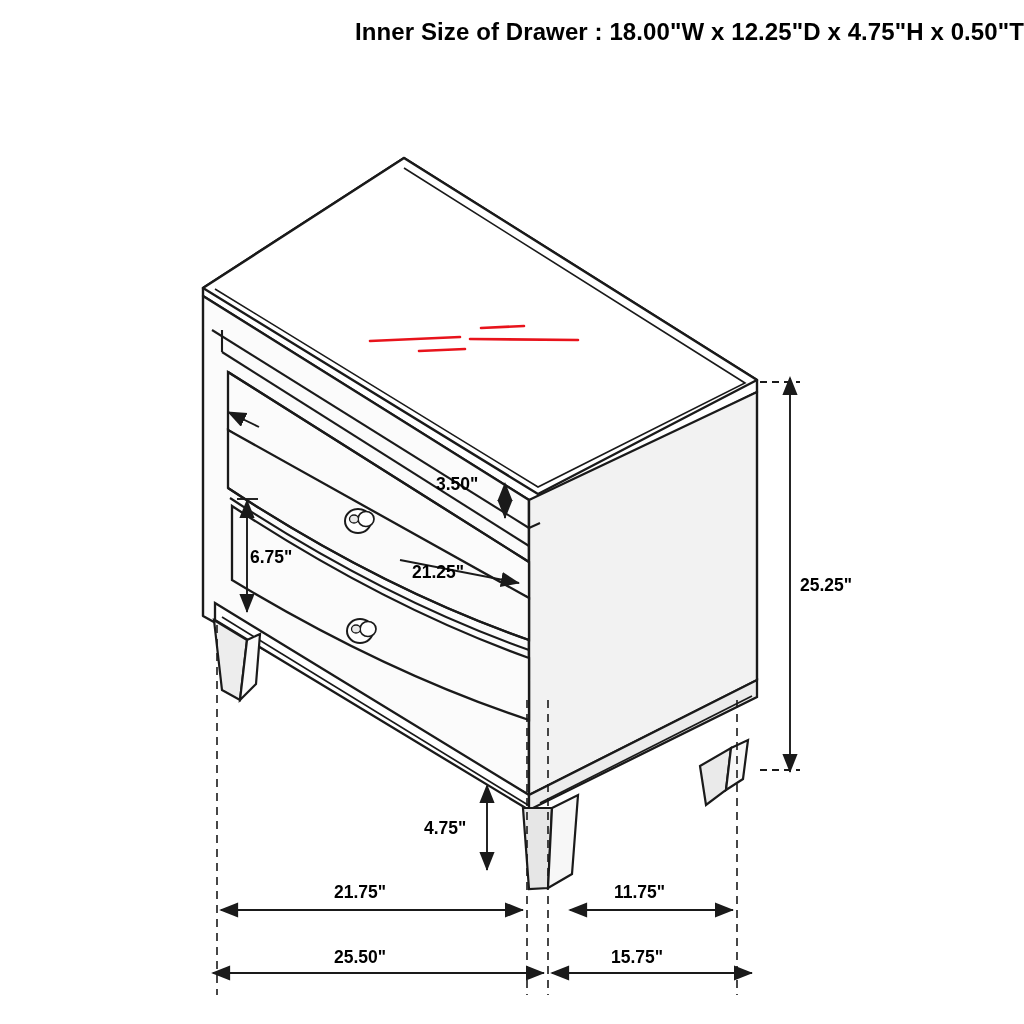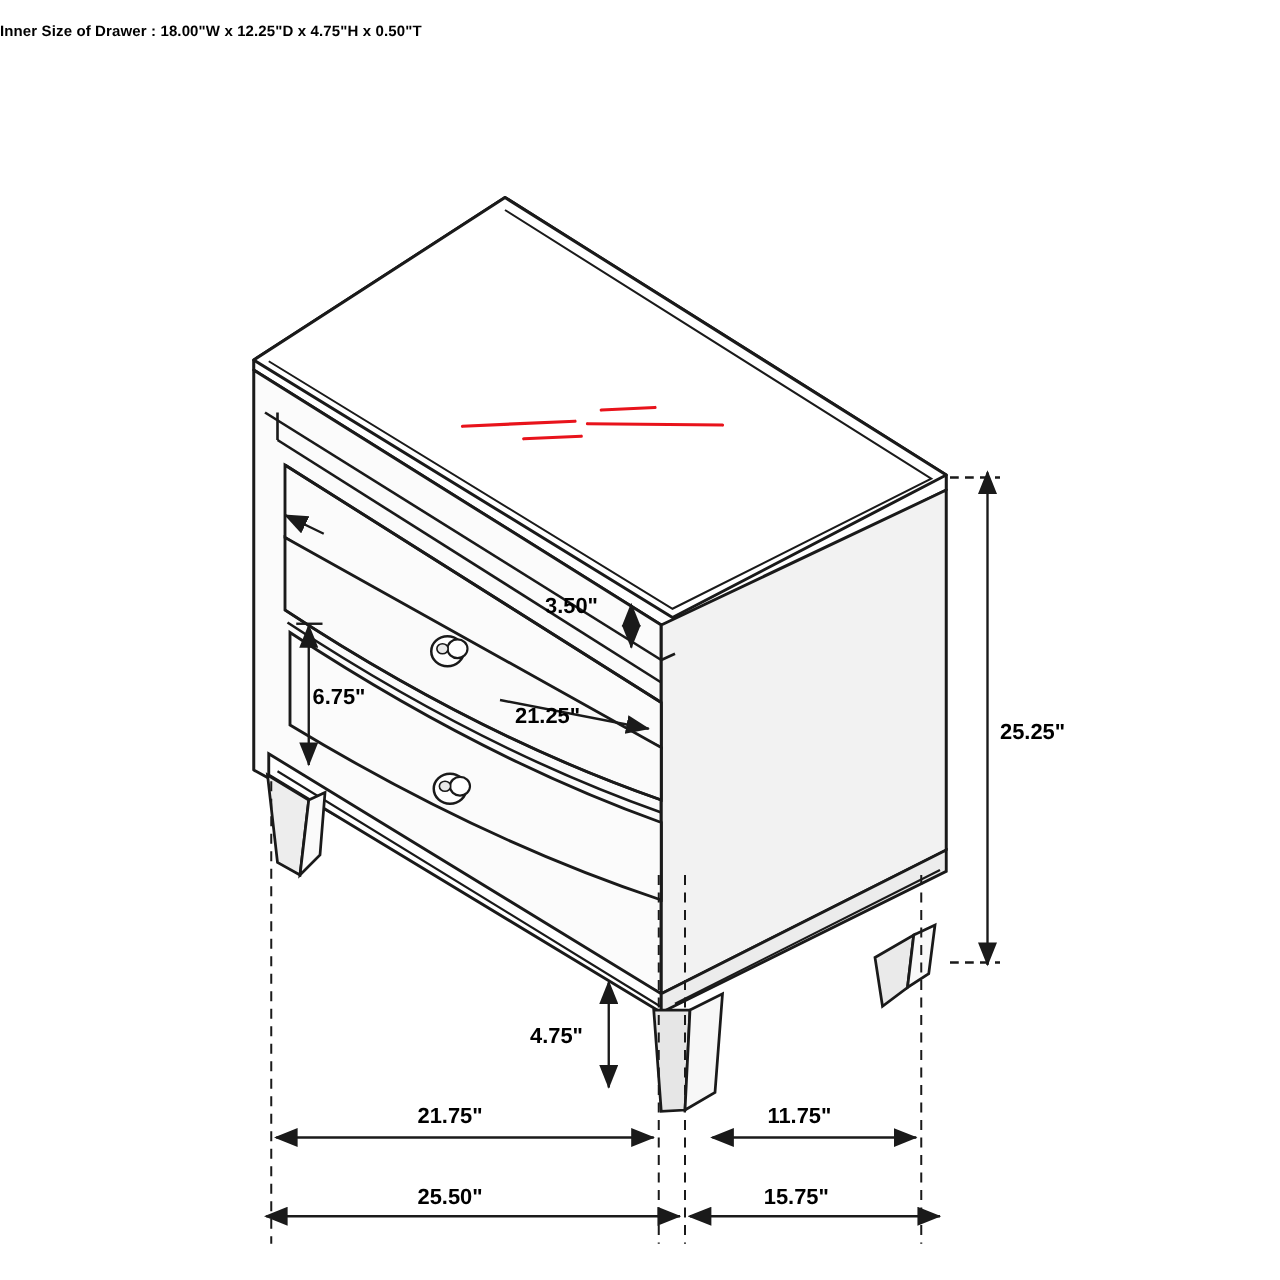--- a/index.html
+++ b/index.html
@@ -18,22 +18,22 @@
     position: absolute;
     left: 0; top: 0;
     width: 1024px;
     height: 1024px;
   }
   .title {
     position: absolute;
     left: 0;
     top: 18px;
     width: 1024px;
-    text-align: left;
-    font-size: 12px;
+    text-align: right;
+    font-size: 24px;
     font-weight: bold;
     color: #000000;
     letter-spacing: 0.1px;
   }
   svg.draw {
     position: absolute;
     left: 0;
     top: 0;
     width: 1024px;
     height: 1024px;

